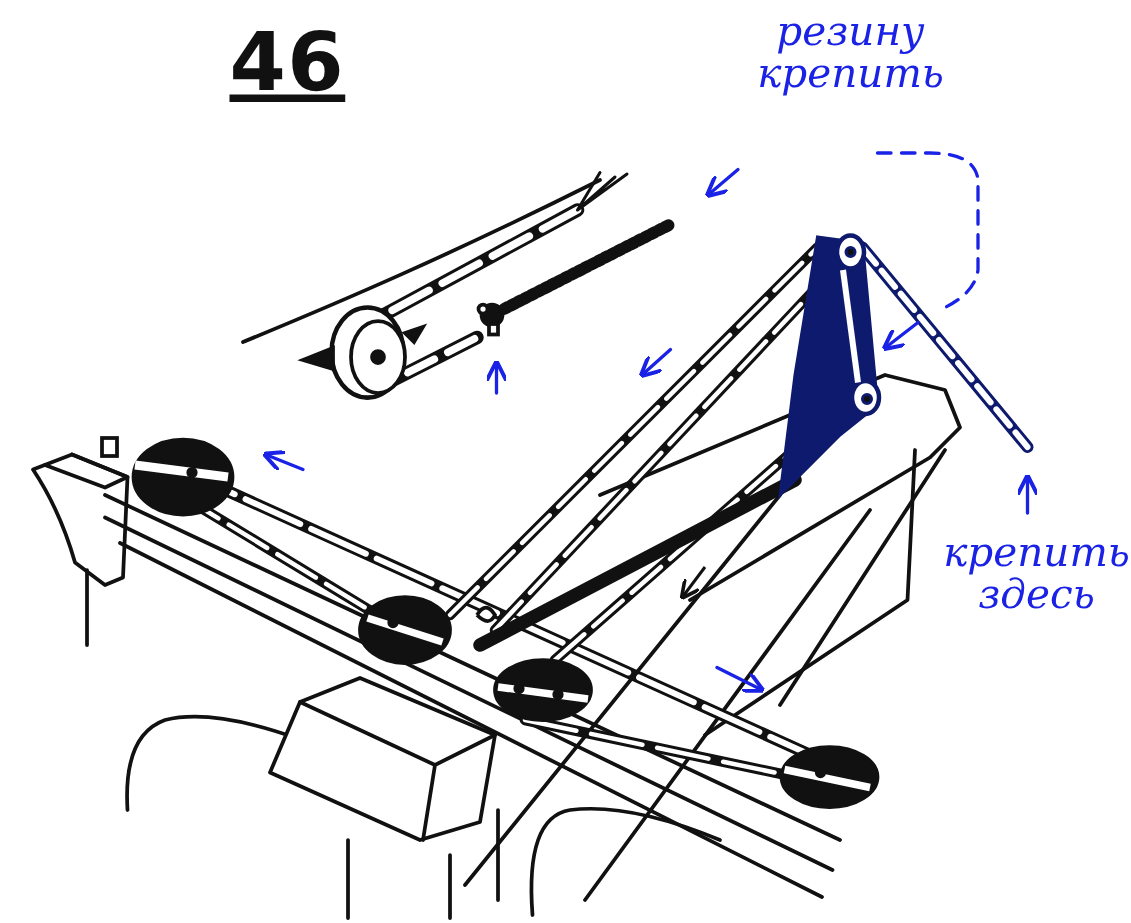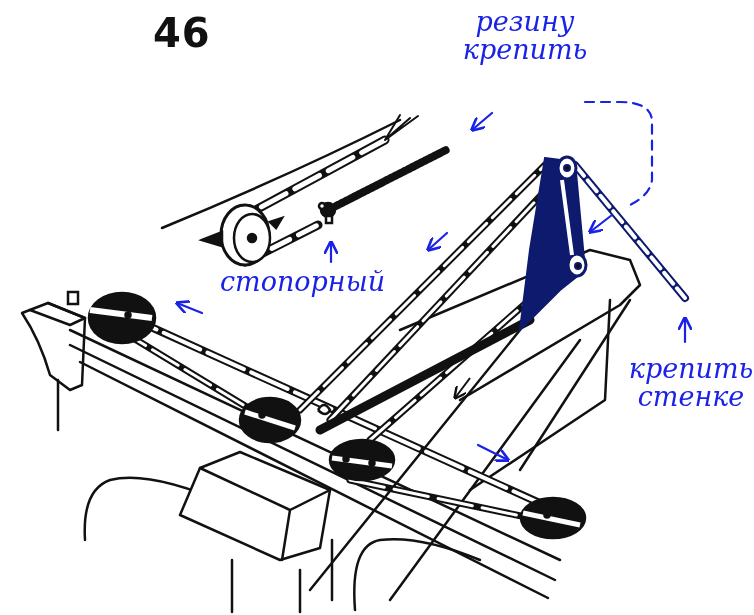--- a/index.html
+++ b/index.html
@@ -1,23 +1,23 @@
 <!DOCTYPE html>
 <html><head>
 <meta charset="utf-8">
 <style>
   html, body { margin:0; padding:0; background:#ffffff; }
   body { width:754px; height:615px; position:relative; overflow:hidden;
          font-family:"DejaVu Sans", sans-serif; }
   #stage { position:absolute; left:0; top:0; width:754px; height:615px; }
   .figno { position:absolute; left:153px; top:10px; font-family:"DejaVu Sans", sans-serif;
-           font-weight:bold; font-size:40px; color:#111; letter-spacing:1px; }
+           font-weight:bold; font-size:54px; color:#111; letter-spacing:1px;text-decoration:underline; }
   .hand { position:absolute; color:#1a22e6; font-family:"DejaVu Serif", serif;
           font-style:italic; font-size:27px; line-height:28px; text-align:center; }
-  .lbl1 { left:450px; top:8px; width:150px; }
+  .lbl1 { left:492px; top:8px; width:150px; }
   .lbl2 { left:210px; top:268px; width:185px; }
   .lbl3 { left:628px; top:355px; width:126px; }
   .lbl1 span, .lbl2 span, .lbl3 span { display:block; }
 </style>
 </head>
 <body>
 
 <div id="stage">
 <svg width="754" height="615" viewBox="0 0 754 615" xmlns="http://www.w3.org/2000/svg">
   <defs>
@@ -150,19 +150,18 @@
 </div>
 
 <div class="figno">46</div>
 
 <div class="hand lbl1">
   <span>резину</span>
   <span>крепить</span>
 </div>
 
 <div class="hand lbl2">
-  <span>стопорный</span>
 </div>
 
 <div class="hand lbl3">
   <span>крепить</span>
-  <span>стенке</span>
+  <span>здесь</span>
 </div>
 
 </body></html>

